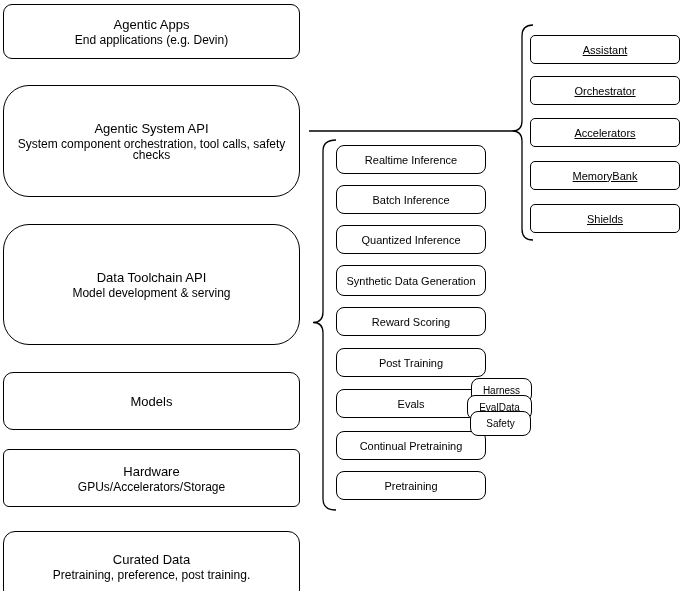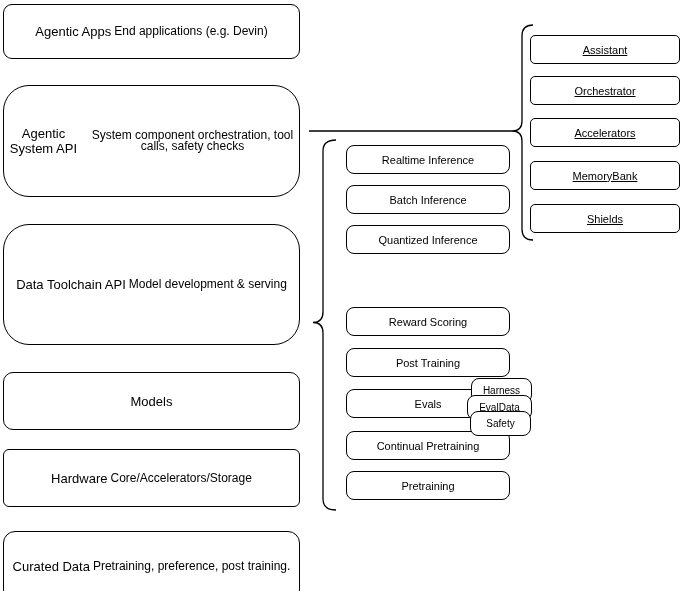--- a/index.html
+++ b/index.html
@@ -4,27 +4,27 @@
 <style>
   html,body{margin:0;padding:0;background:#ffffff;}
   .canvas{
     position:relative;width:682px;height:591px;background:#ffffff;
     font-family:"Liberation Sans",sans-serif;color:#000000;overflow:hidden;
   }
   svg.overlay{position:absolute;left:0;top:0;width:682px;height:591px;pointer-events:none;}
   .lbox{
     position:absolute;left:3px;width:297px;box-sizing:border-box;
     border:1.3px solid #000;background:#fff;
-    display:flex;flex-direction:row;align-items:center;justify-content:center;
+    display:flex;flex-direction:column;align-items:center;justify-content:center;
     gap:3px;text-align:center;
   }
   .lbox .title{font-size:13px;line-height:15px;}
   .lbox .sub{font-size:12px;line-height:11px;}
   .mbox{
-    position:absolute;left:346px;width:164px;height:29px;box-sizing:border-box;
+    position:absolute;left:336px;width:150px;height:29px;box-sizing:border-box;
     border:1.3px solid #000;border-radius:8px;background:#fff;
     display:flex;align-items:center;justify-content:center;font-size:11px;
   }
   .rbox{
     position:absolute;left:530px;width:150px;height:29px;box-sizing:border-box;
     border:1.3px solid #000;border-radius:5px;background:#fff;
     display:flex;align-items:center;justify-content:center;font-size:11px;text-decoration:underline;
   }
   .pill{
     position:absolute;height:25px;box-sizing:border-box;z-index:3;
@@ -53,35 +53,38 @@
   </div>
   <div class="lbox" style="top:224px;height:121px;border-radius:26px">
     <div class="title">Data Toolchain API</div>
     <div class="sub">Model development &amp; serving</div>
   </div>
   <div class="lbox" style="top:372px;height:58px;border-radius:10px">
     <div class="title">Models</div>
   </div>
   <div class="lbox" style="top:449px;height:58px;border-radius:6px">
     <div class="title">Hardware</div>
-    <div class="sub">Core/Accelerators/Storage</div>
+    <div class="sub">GPUs/Accelerators/Storage</div>
   </div>
   <div class="lbox" style="top:531px;height:71px;border-radius:12px">
     <div class="title">Curated Data</div>
     <div class="sub">Pretraining, preference, post training.</div>
   </div>
 
   <div class="mbox" style="top:145px">
     <span>Realtime Inference</span>
   </div>
   <div class="mbox" style="top:185px">
     <span>Batch Inference</span>
   </div>
   <div class="mbox" style="top:225px">
     <span>Quantized Inference</span>
+  </div>
+  <div class="mbox" style="top:265px;height:31px">
+    <span>Synthetic Data Generation</span>
   </div>
   <div class="mbox" style="top:307px">
     <span>Reward Scoring</span>
   </div>
   <div class="mbox" style="top:348px">
     <span>Post Training</span>
   </div>
   <div class="mbox" style="top:389px">
     <span>Evals</span>
   </div>

